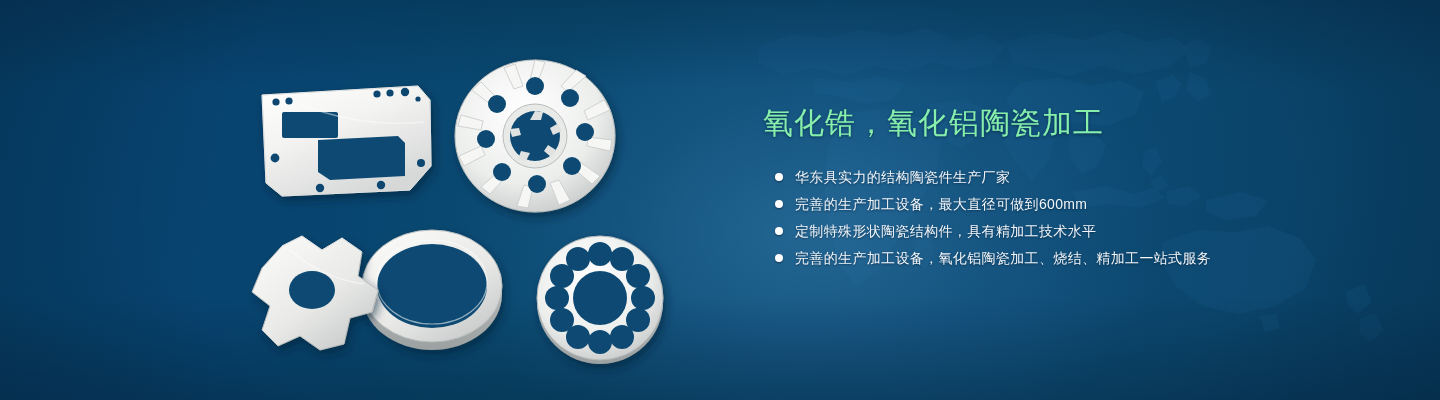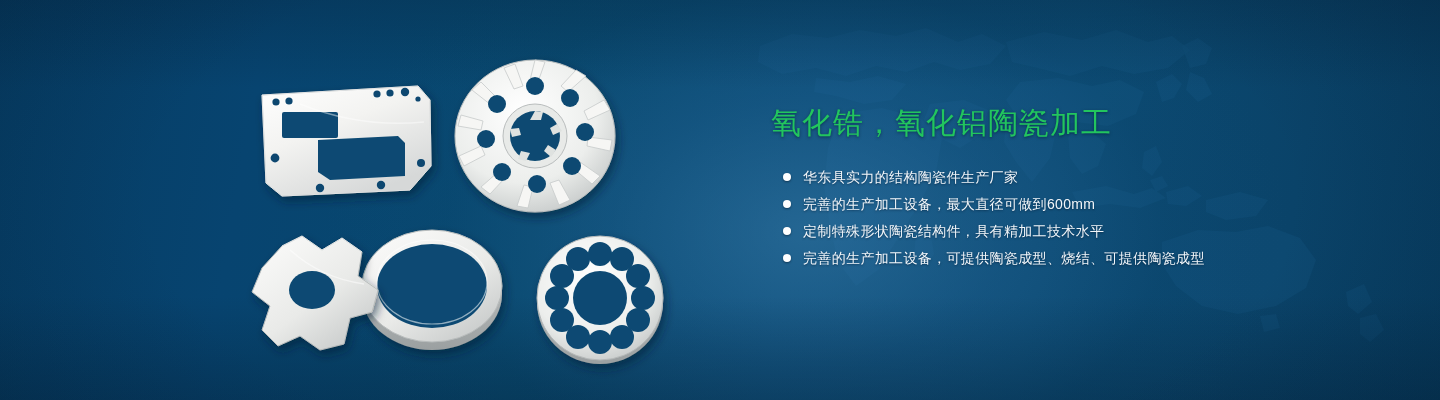--- a/index.html
+++ b/index.html
@@ -68,30 +68,30 @@
   
   .copy {
     position: absolute;
     left: 763px;
     top: 104px;
     width: 640px;
   }
   .headline {
     font-size: 30px;
     line-height: 1.28;
-    color: #22c55e;
+    color: #86efac;
     letter-spacing: 1px;
     font-weight: 400;
-    margin: 0 0 26px 8px;
+    margin: 0 0 26px 0;
     text-shadow: 0 1px 3px rgba(0,20,40,0.55);
     white-space: nowrap;
   }
   .bullets {
     list-style: none;
-    margin: 16px;
+    margin: 8px;
     padding: 0;
   }
   .bullet {
     display: flex;
     align-items: center;
     margin: 0 0 9px 0;
     height: 18px;
   }
   .bullet-dot {
     width: 8px;
@@ -299,18 +299,18 @@
       <li class="bullet">
         <span class="bullet-dot"></span>
         <span class="bullet-text">完善的生产加工设备，最大直径可做到600mm</span>
       </li>
       <li class="bullet">
         <span class="bullet-dot"></span>
         <span class="bullet-text">定制特殊形状陶瓷结构件，具有精加工技术水平</span>
       </li>
       <li class="bullet">
         <span class="bullet-dot"></span>
-        <span class="bullet-text">完善的生产加工设备，可提供陶瓷成型、烧结、可提供陶瓷成型</span>
+        <span class="bullet-text">完善的生产加工设备，氧化铝陶瓷加工、烧结、精加工一站式服务</span>
       </li>
     </ul>
   </div>
 
 </div>
 
 </body></html>

